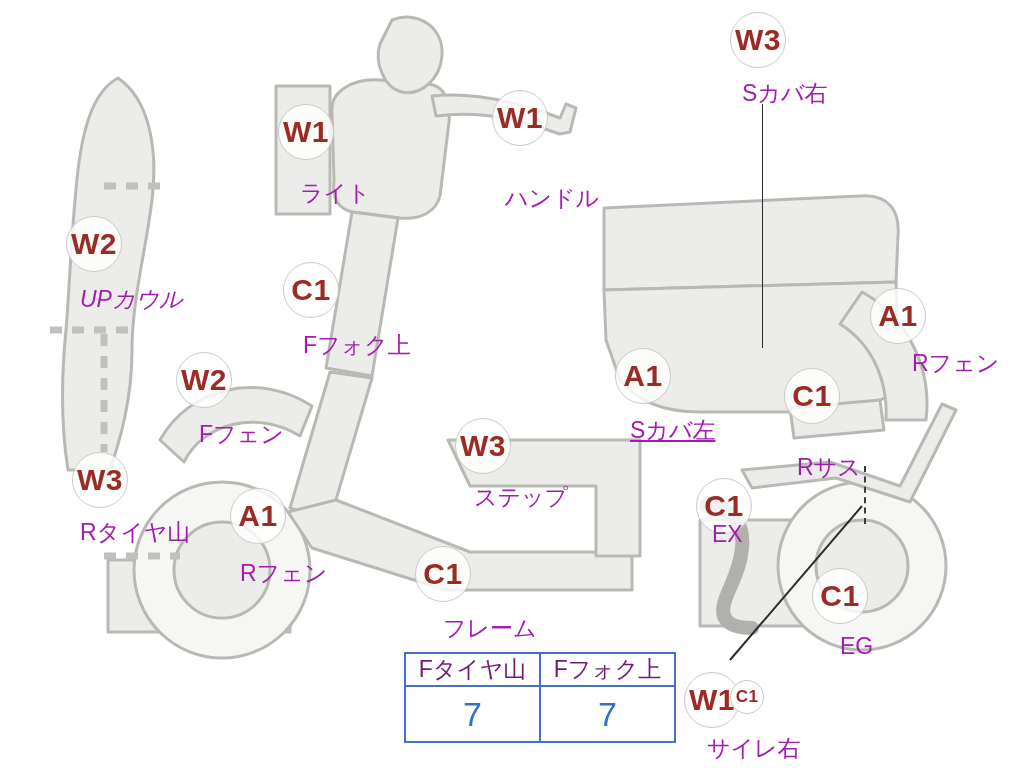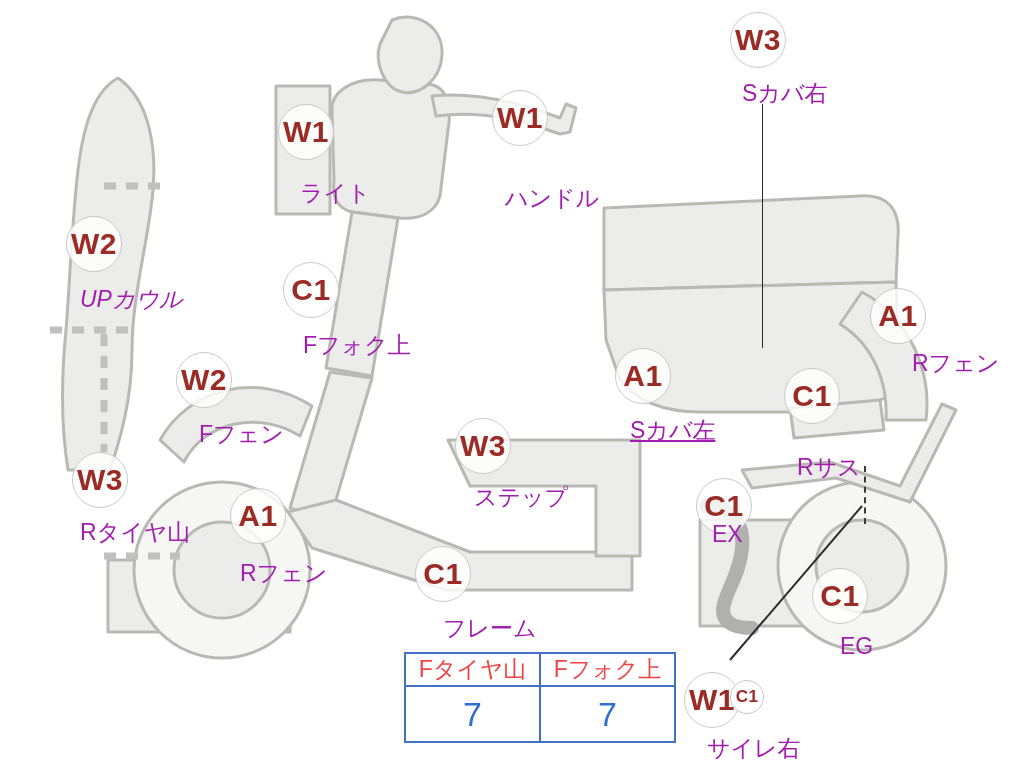--- a/index.html
+++ b/index.html
@@ -70,21 +70,21 @@
     background: #ffffff;
   }
   #tire-table th, #tire-table td {
     border: 2px solid #4372c4;
     text-align: center;
     box-sizing: border-box;
   }
   #tire-table th {
     font-size: 23px;
     font-weight: normal;
-    color: #ef4444;
+    color: #701a75;
     height: 32px;
     padding: 0;
   }
   #tire-table td {
     font-size: 34px;
     color: #2f6fd0;
     height: 56px;
     padding: 0;
   }
 </style>

